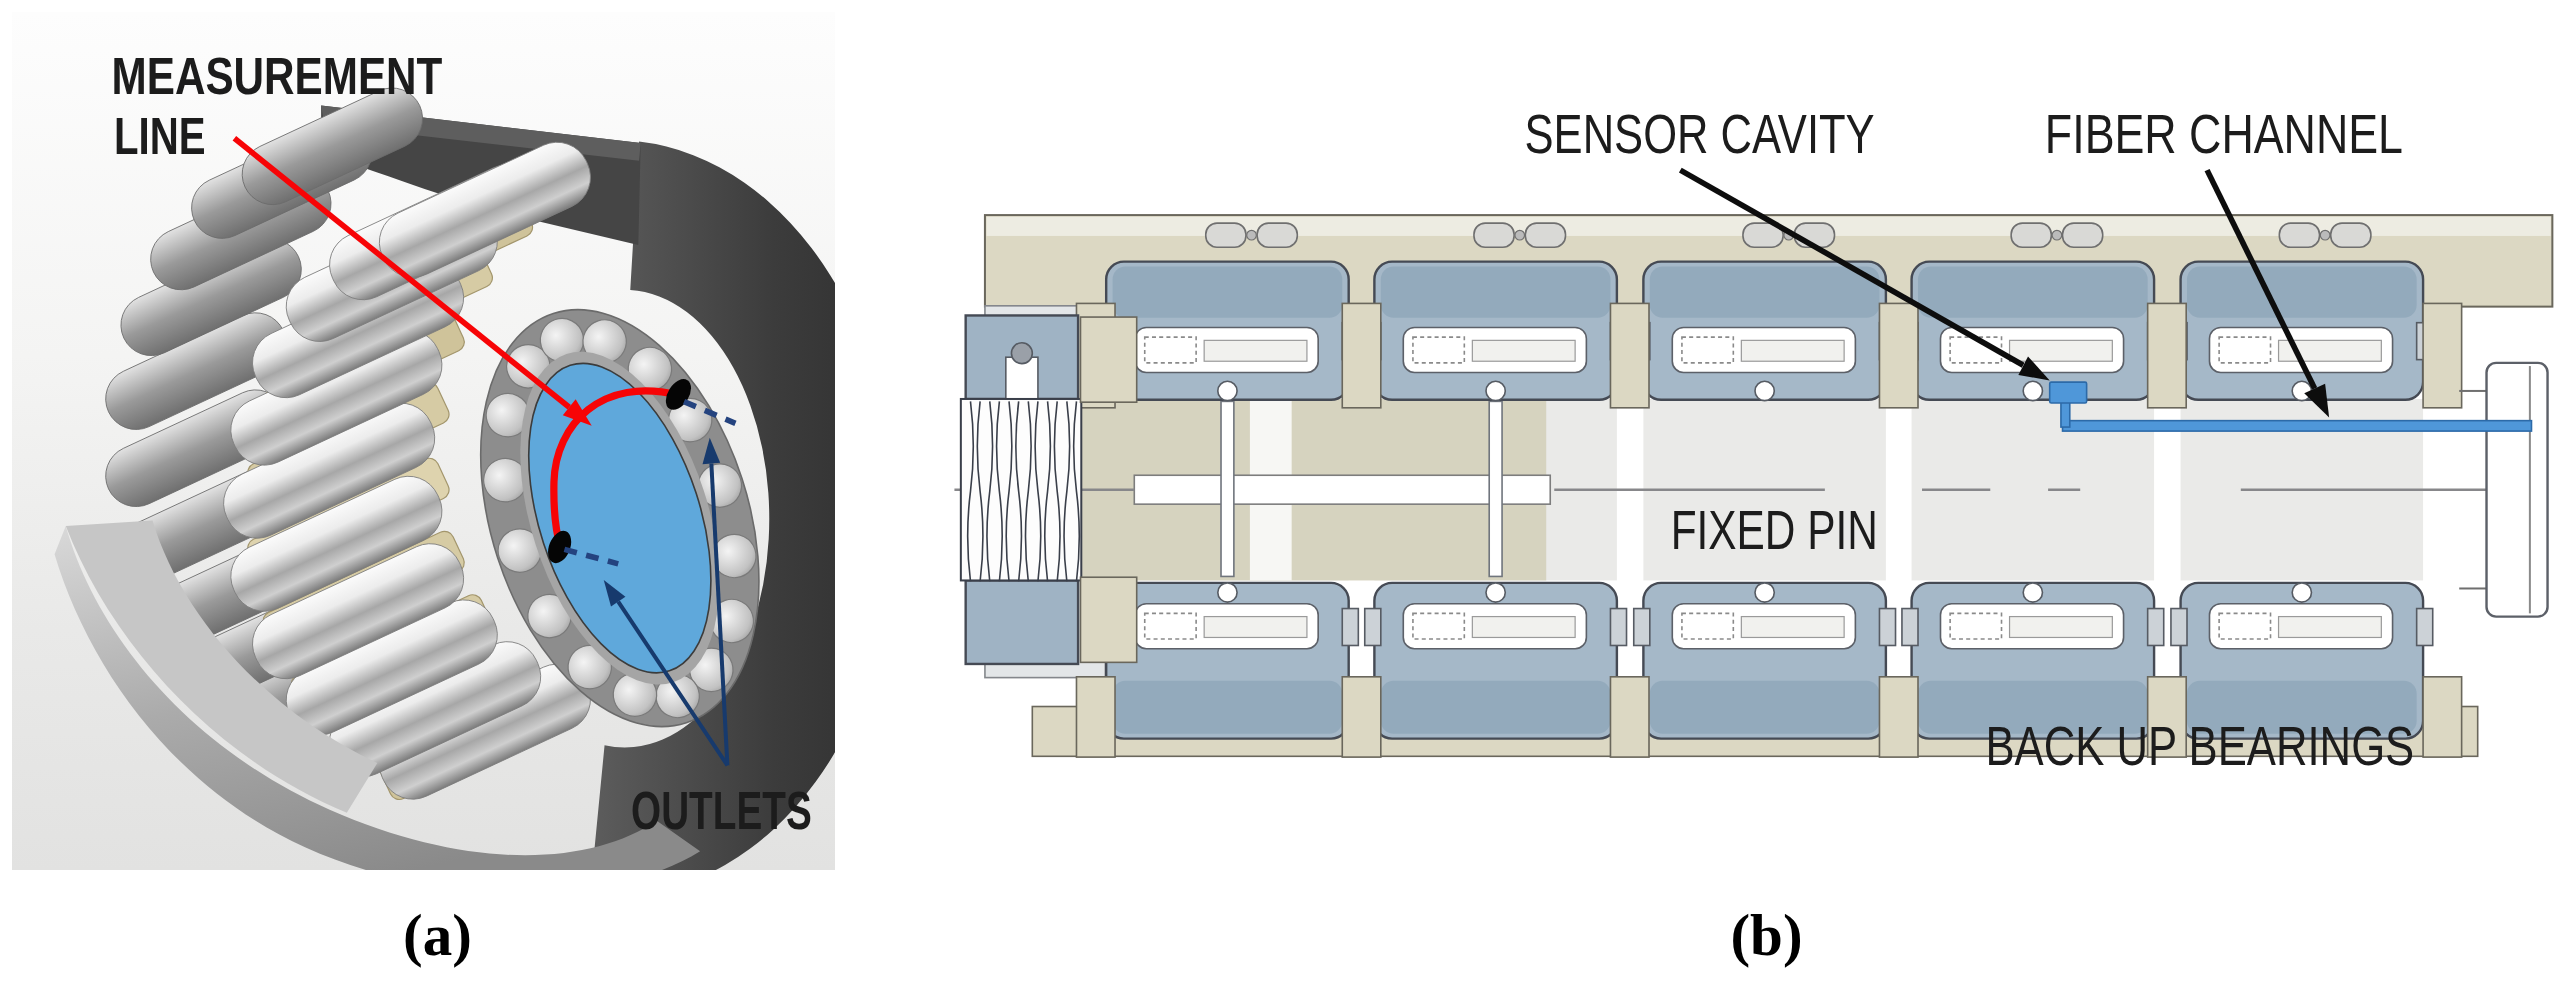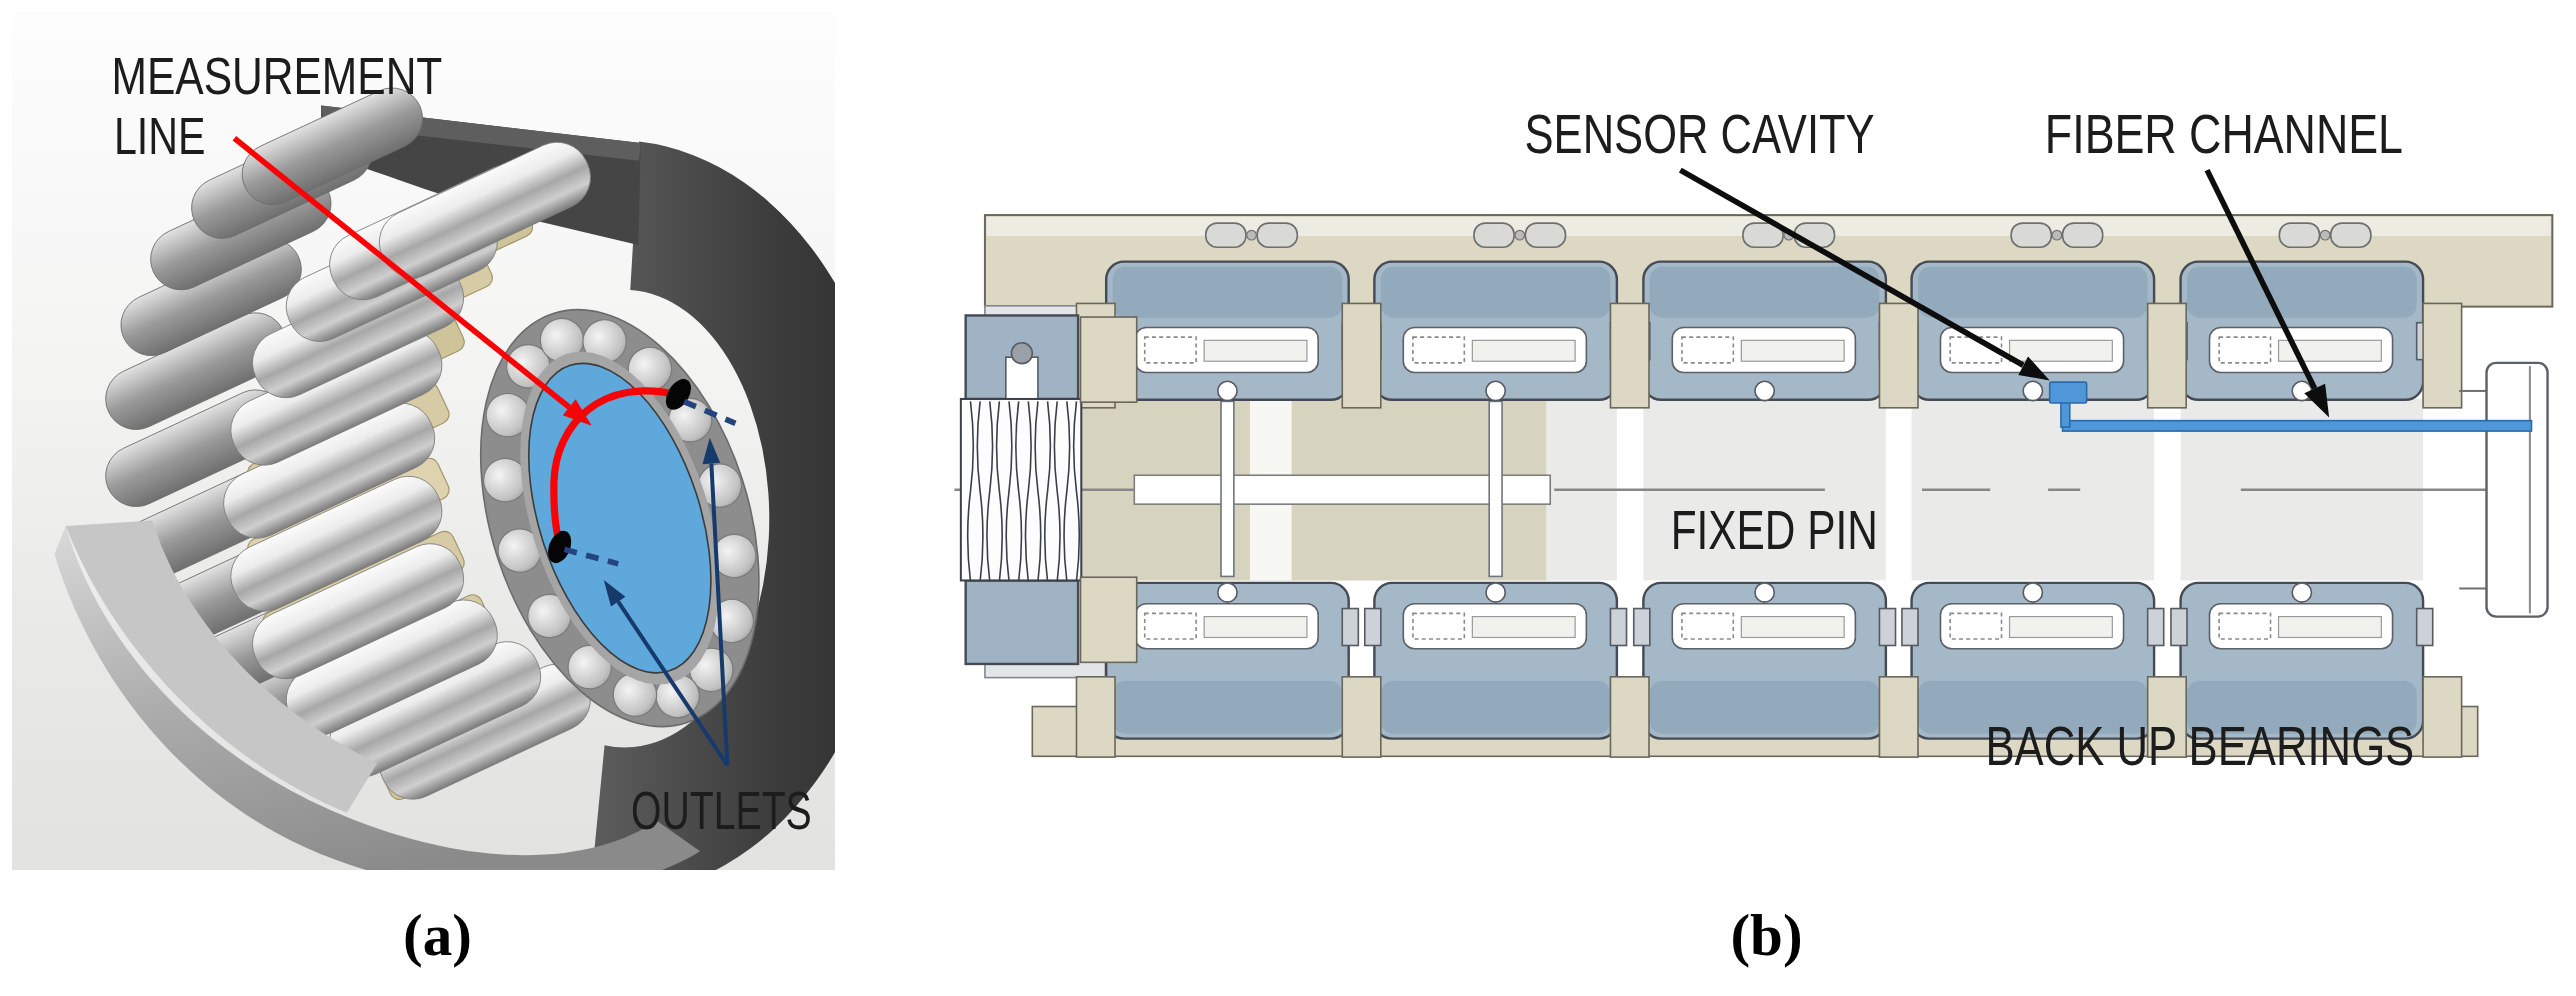--- a/index.html
+++ b/index.html
@@ -1,19 +1,19 @@
 <!DOCTYPE html>
 <html style="font-size:13px"><head>
 <meta charset="utf-8">
 <style>
   html,body{margin:0;padding:0;background:#ffffff;}
   .page{position:relative;width:2576px;height:997px;background:#ffffff;overflow:hidden;
         font-family:"Liberation Sans","DejaVu Sans",sans-serif;}
   .panel-a{position:absolute;left:12px;top:12px;width:823px;height:858px;overflow:hidden;
-           background:linear-gradient(180deg,#fdfdfd 0%,#f4f4f3 40%,#e9e9e8 72%,#e2e2e1 100%);}
+           background:linear-gradient(180deg,#fdfdfd 0%,#f4f4f3 40%,#e9e9e8 72%,#e2e2e1 100%);font-weight:bold;}
   .panel-a svg{position:absolute;left:0;top:0;}
   .panel-b{position:absolute;left:948px;top:80px;}
   .caption{position:absolute;width:209px;text-align:center;
            font-family:"Liberation Serif","DejaVu Serif",serif;font-weight:bold;font-size:59px;color:#000;}
   .caption-a{left:333px;top:901px;}
   .caption-b{left:1662px;top:901px;}
   text.lbl{font-family:"Liberation Sans","DejaVu Sans",sans-serif;fill:#1c1c1c;}
 </style>
 </head>
 <body>

